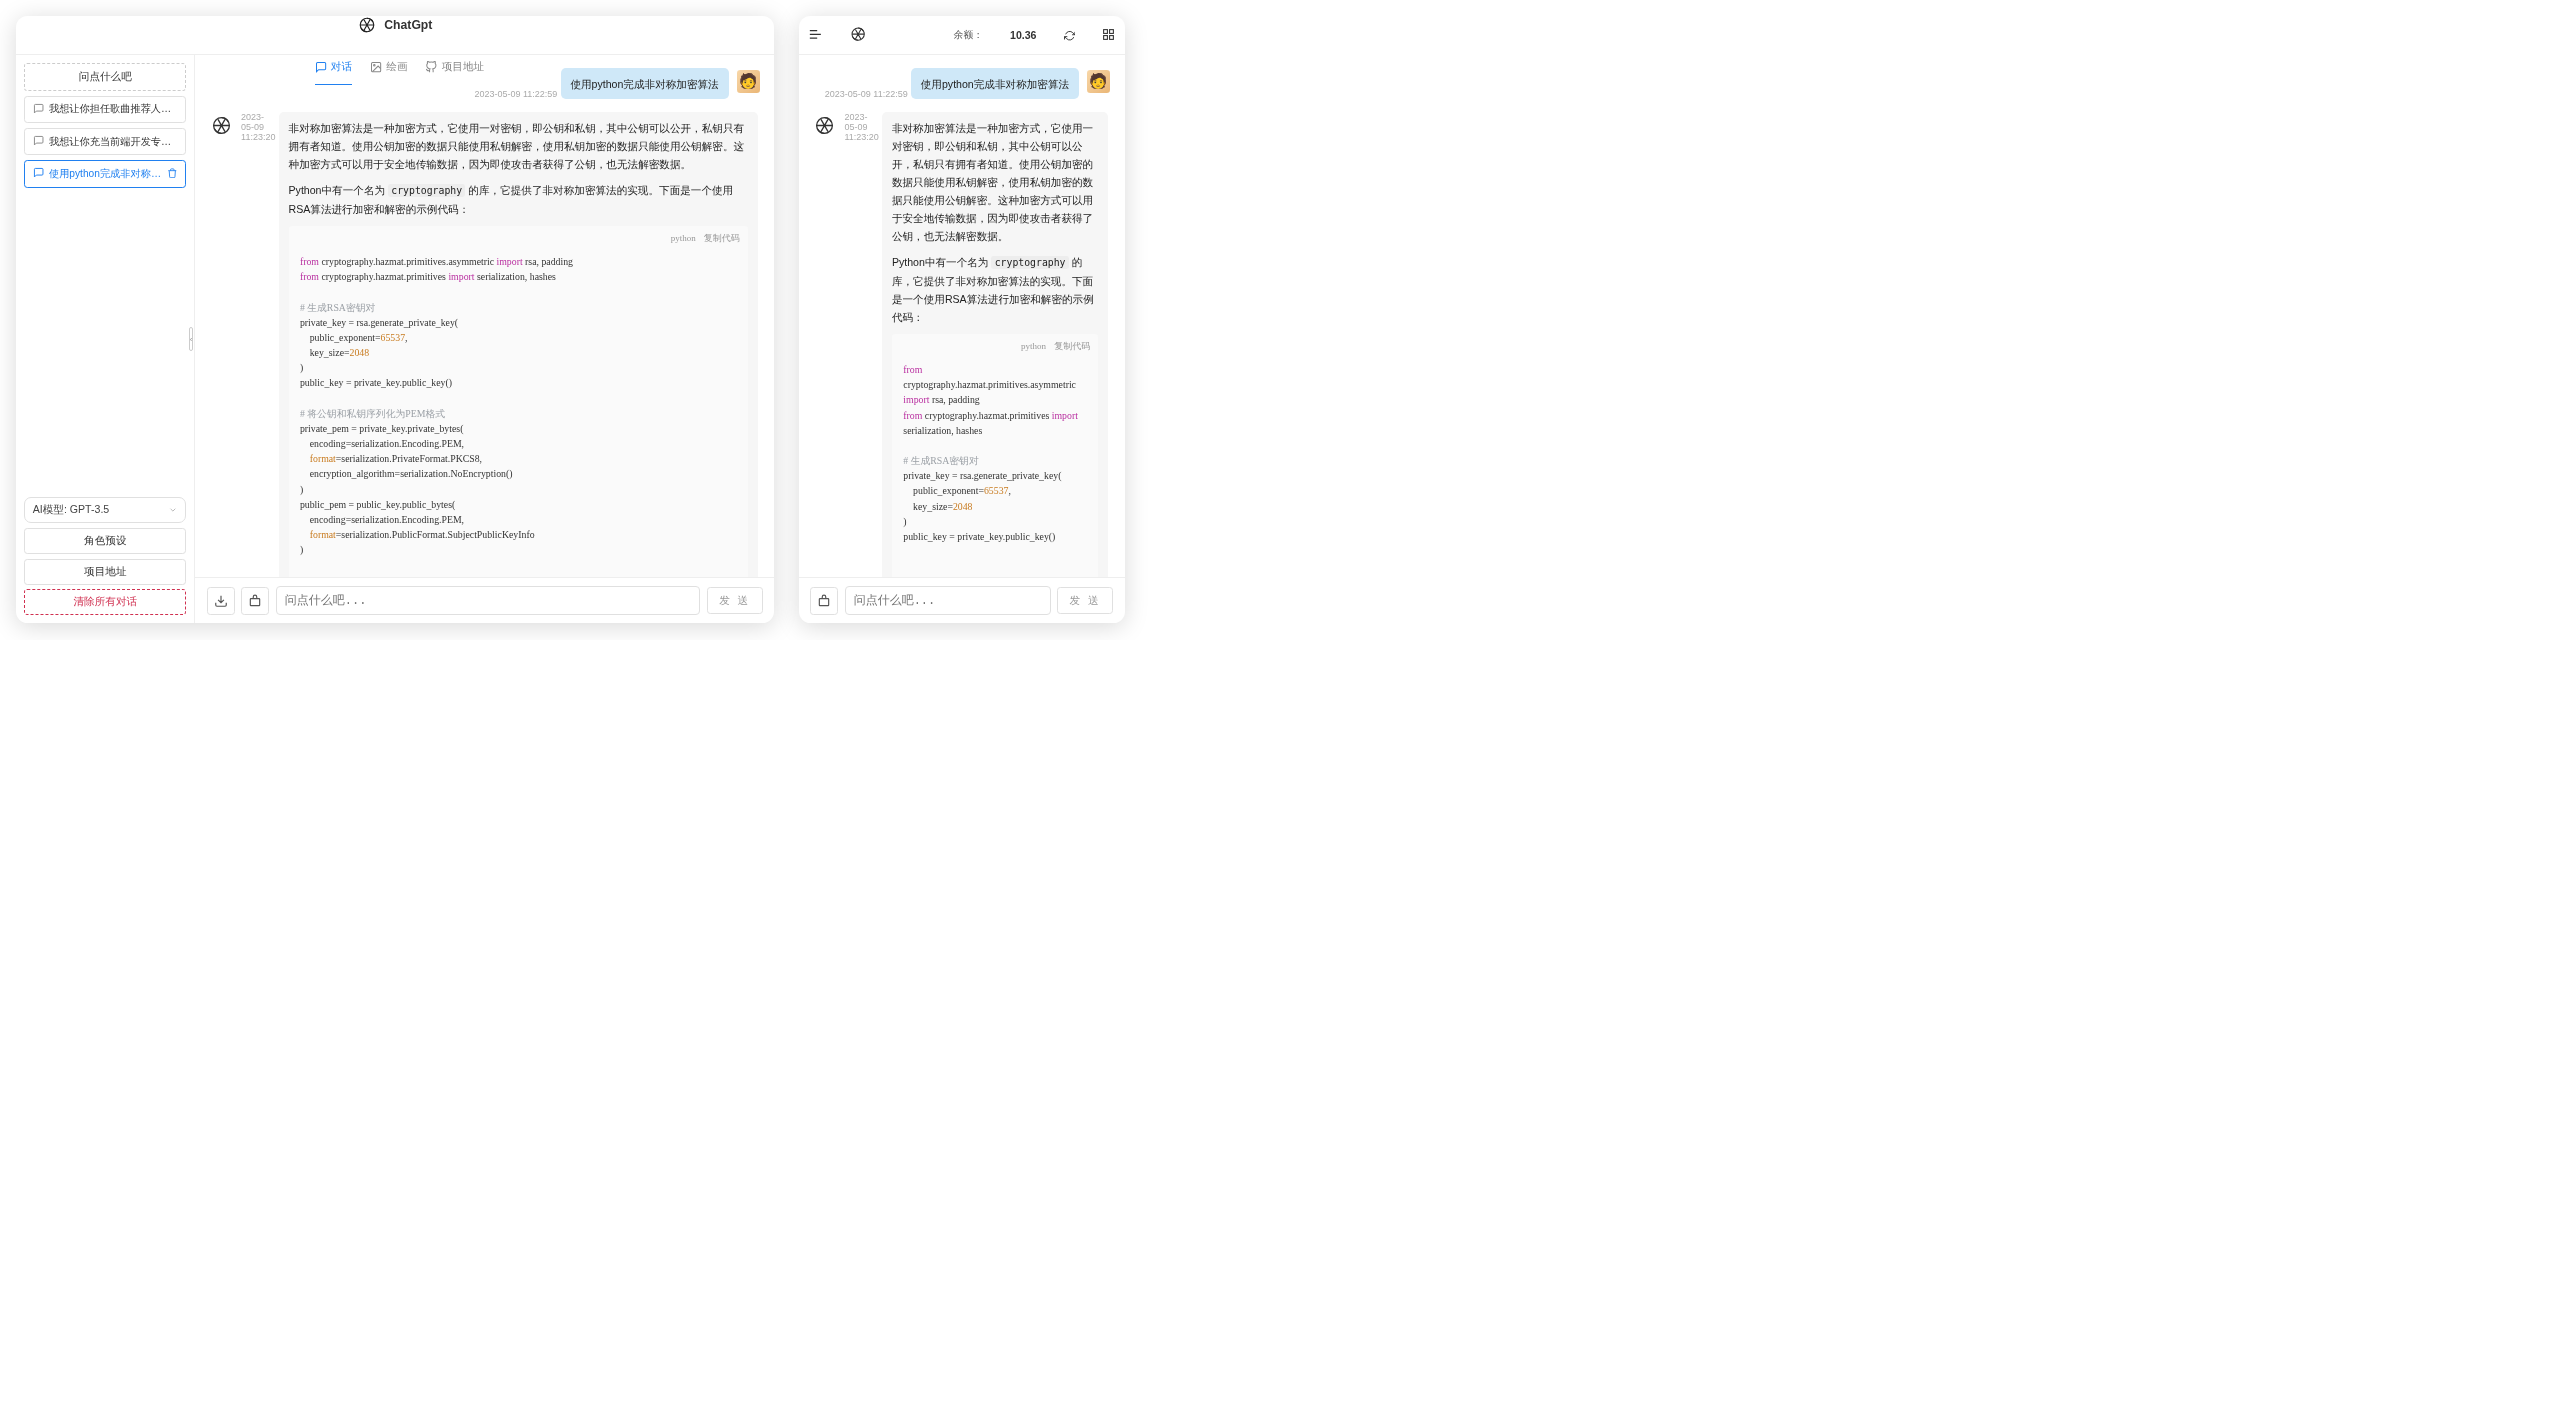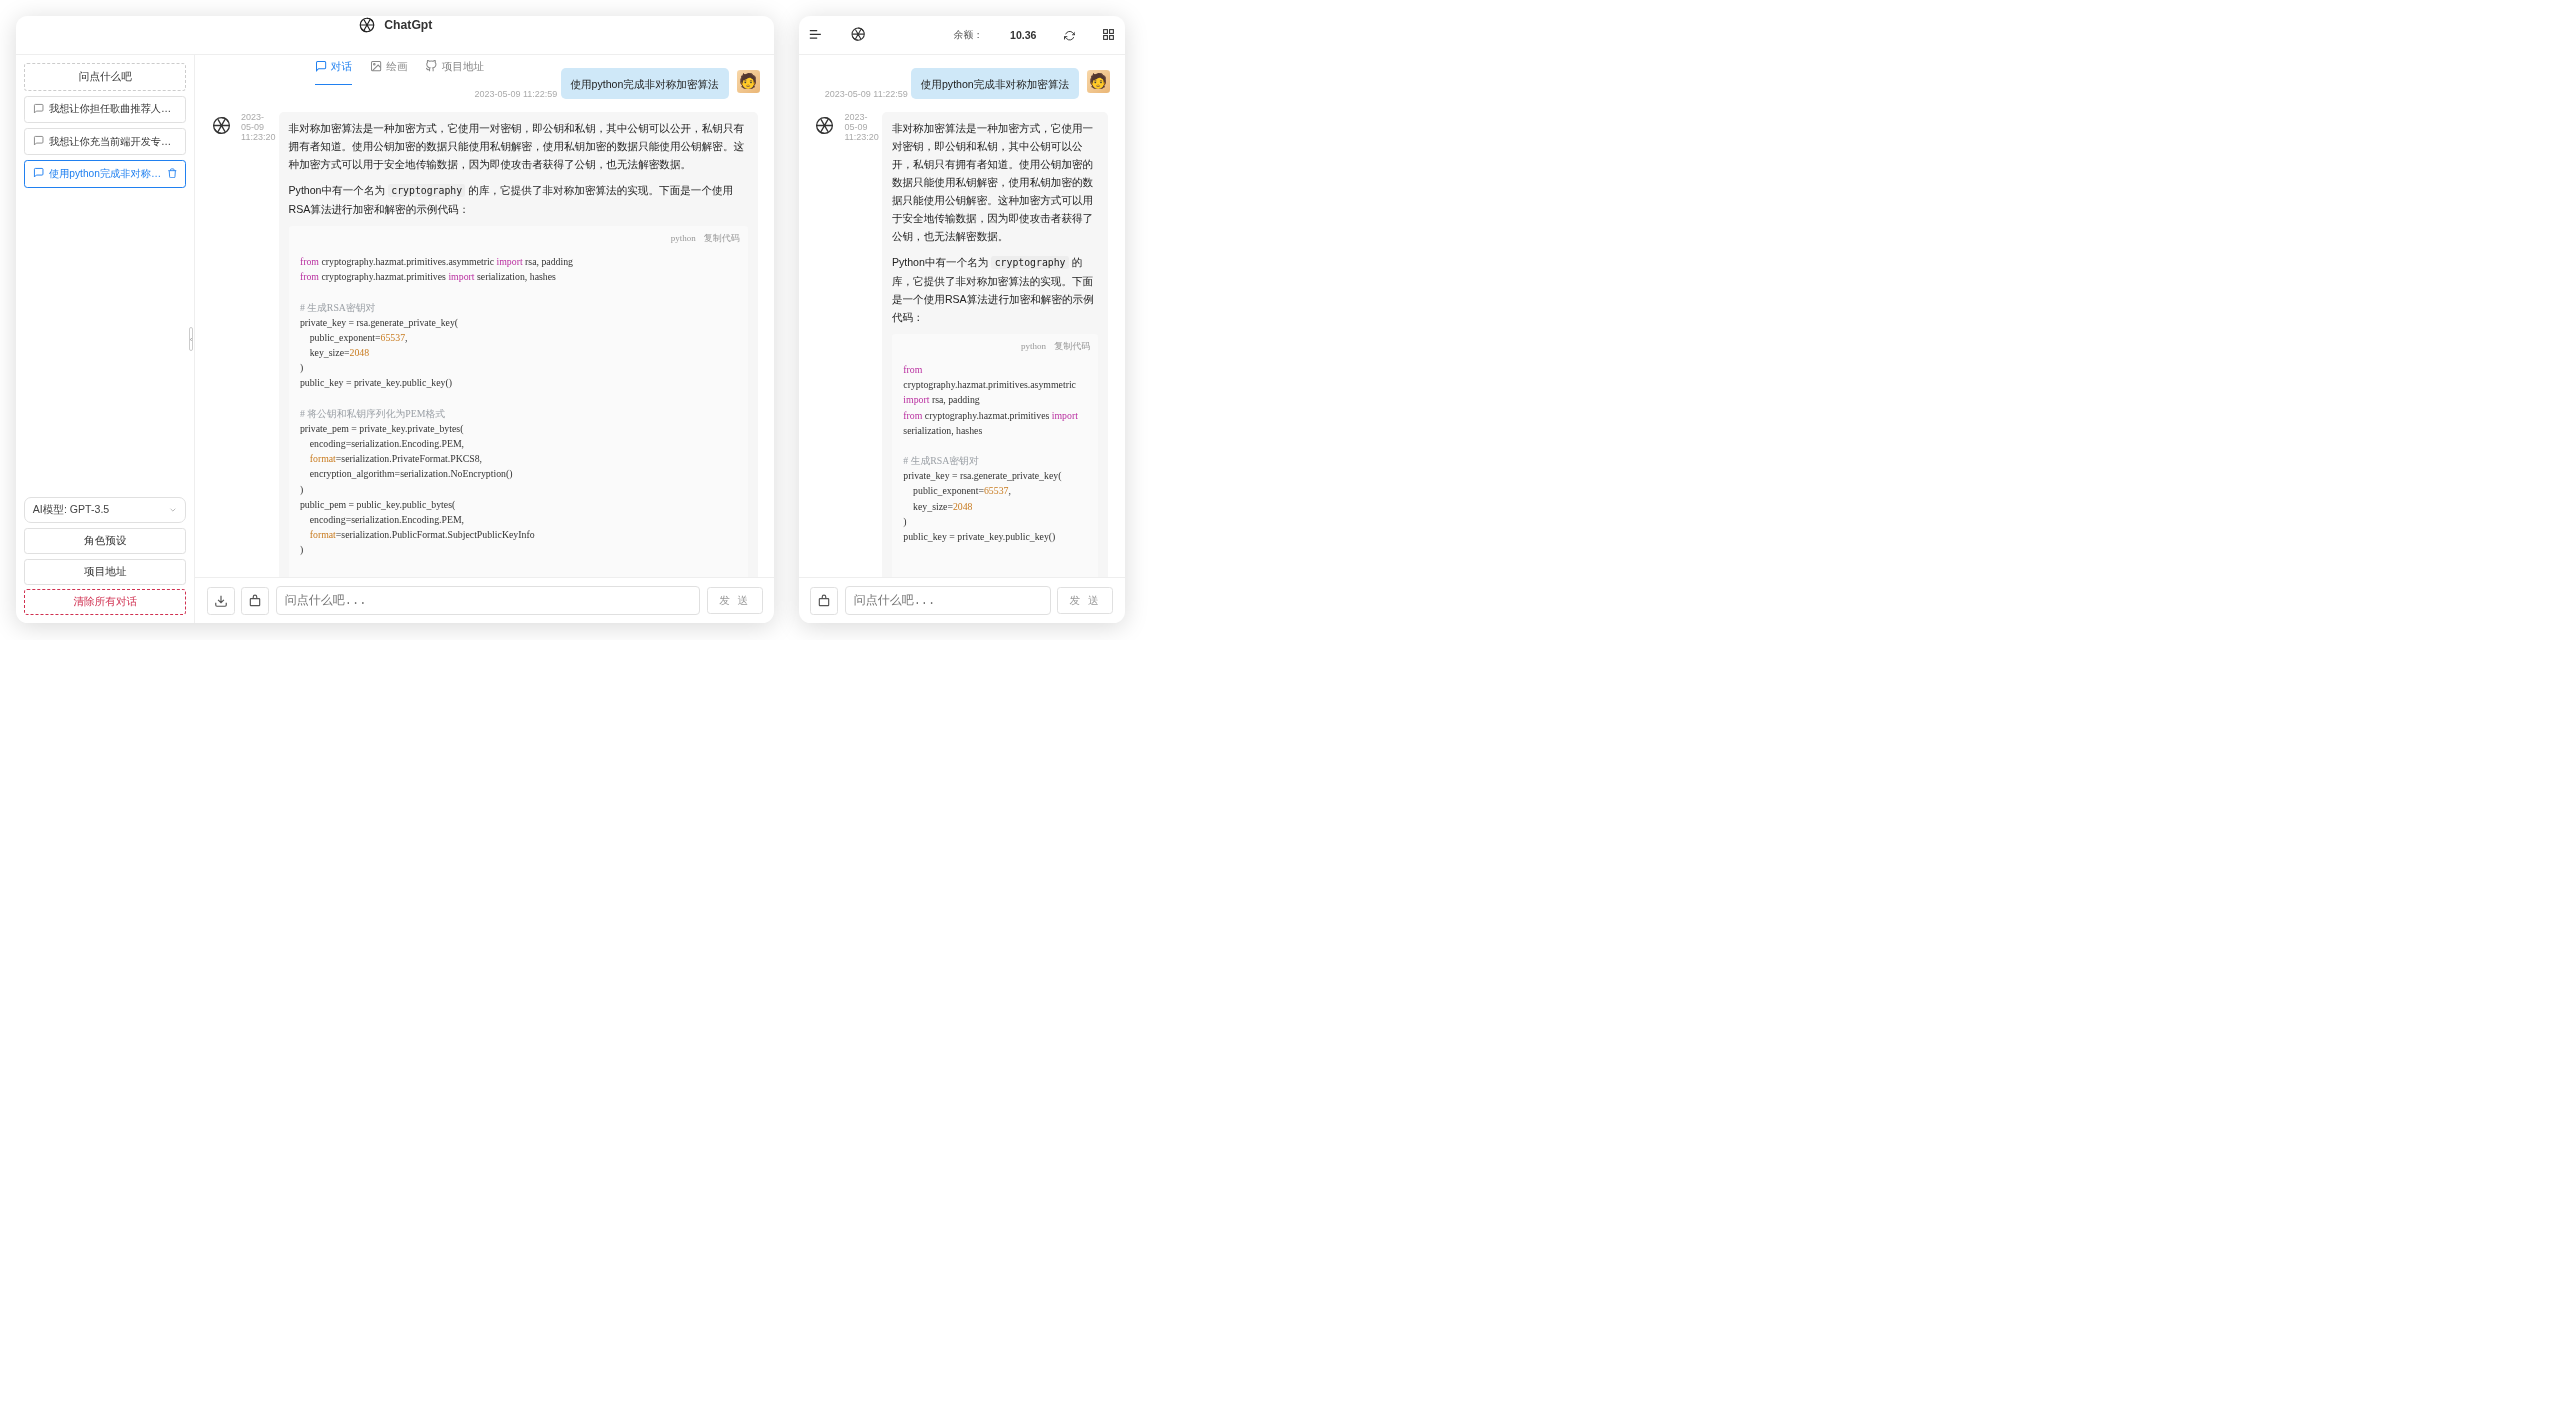--- a/index.html
+++ b/index.html
@@ -32,21 +32,21 @@
   padding: 0 11.4px;
   border-bottom: 0.8px solid #eee;
   gap: 14.7px;
   flex-direction: column;
 }
 .header-left { display: flex; align-items: center; gap: 8.1px; }
 .logo-icon svg { display: block; }
 .app-title { font-weight: 700; font-size: 12.2px; }
 .tabs { display: flex; gap: 18px; align-items: center; margin-left: 8.1px; }
 .tab {
-  display: flex; gap: 4.1px;
+  display: flex; align-items: center; gap: 4.1px;
   color: #888; font-size: 10.6px; padding: 11.4px 0 9.8px;
   border-bottom: 1.6px solid transparent; cursor: pointer;
 }
 .tab.active { color: #2080f0; border-bottom-color: #2080f0; }
 .header-spacer { flex: 1; }
 .balance { font-size: 10.6px; font-weight: 600; color: #222; display: flex; align-items: center; gap: 3.3px; }
 .refresh-icon { cursor: pointer; display: inline-flex; }
 
 
 .body-row { display: flex; flex: 1; min-height: 0; }

